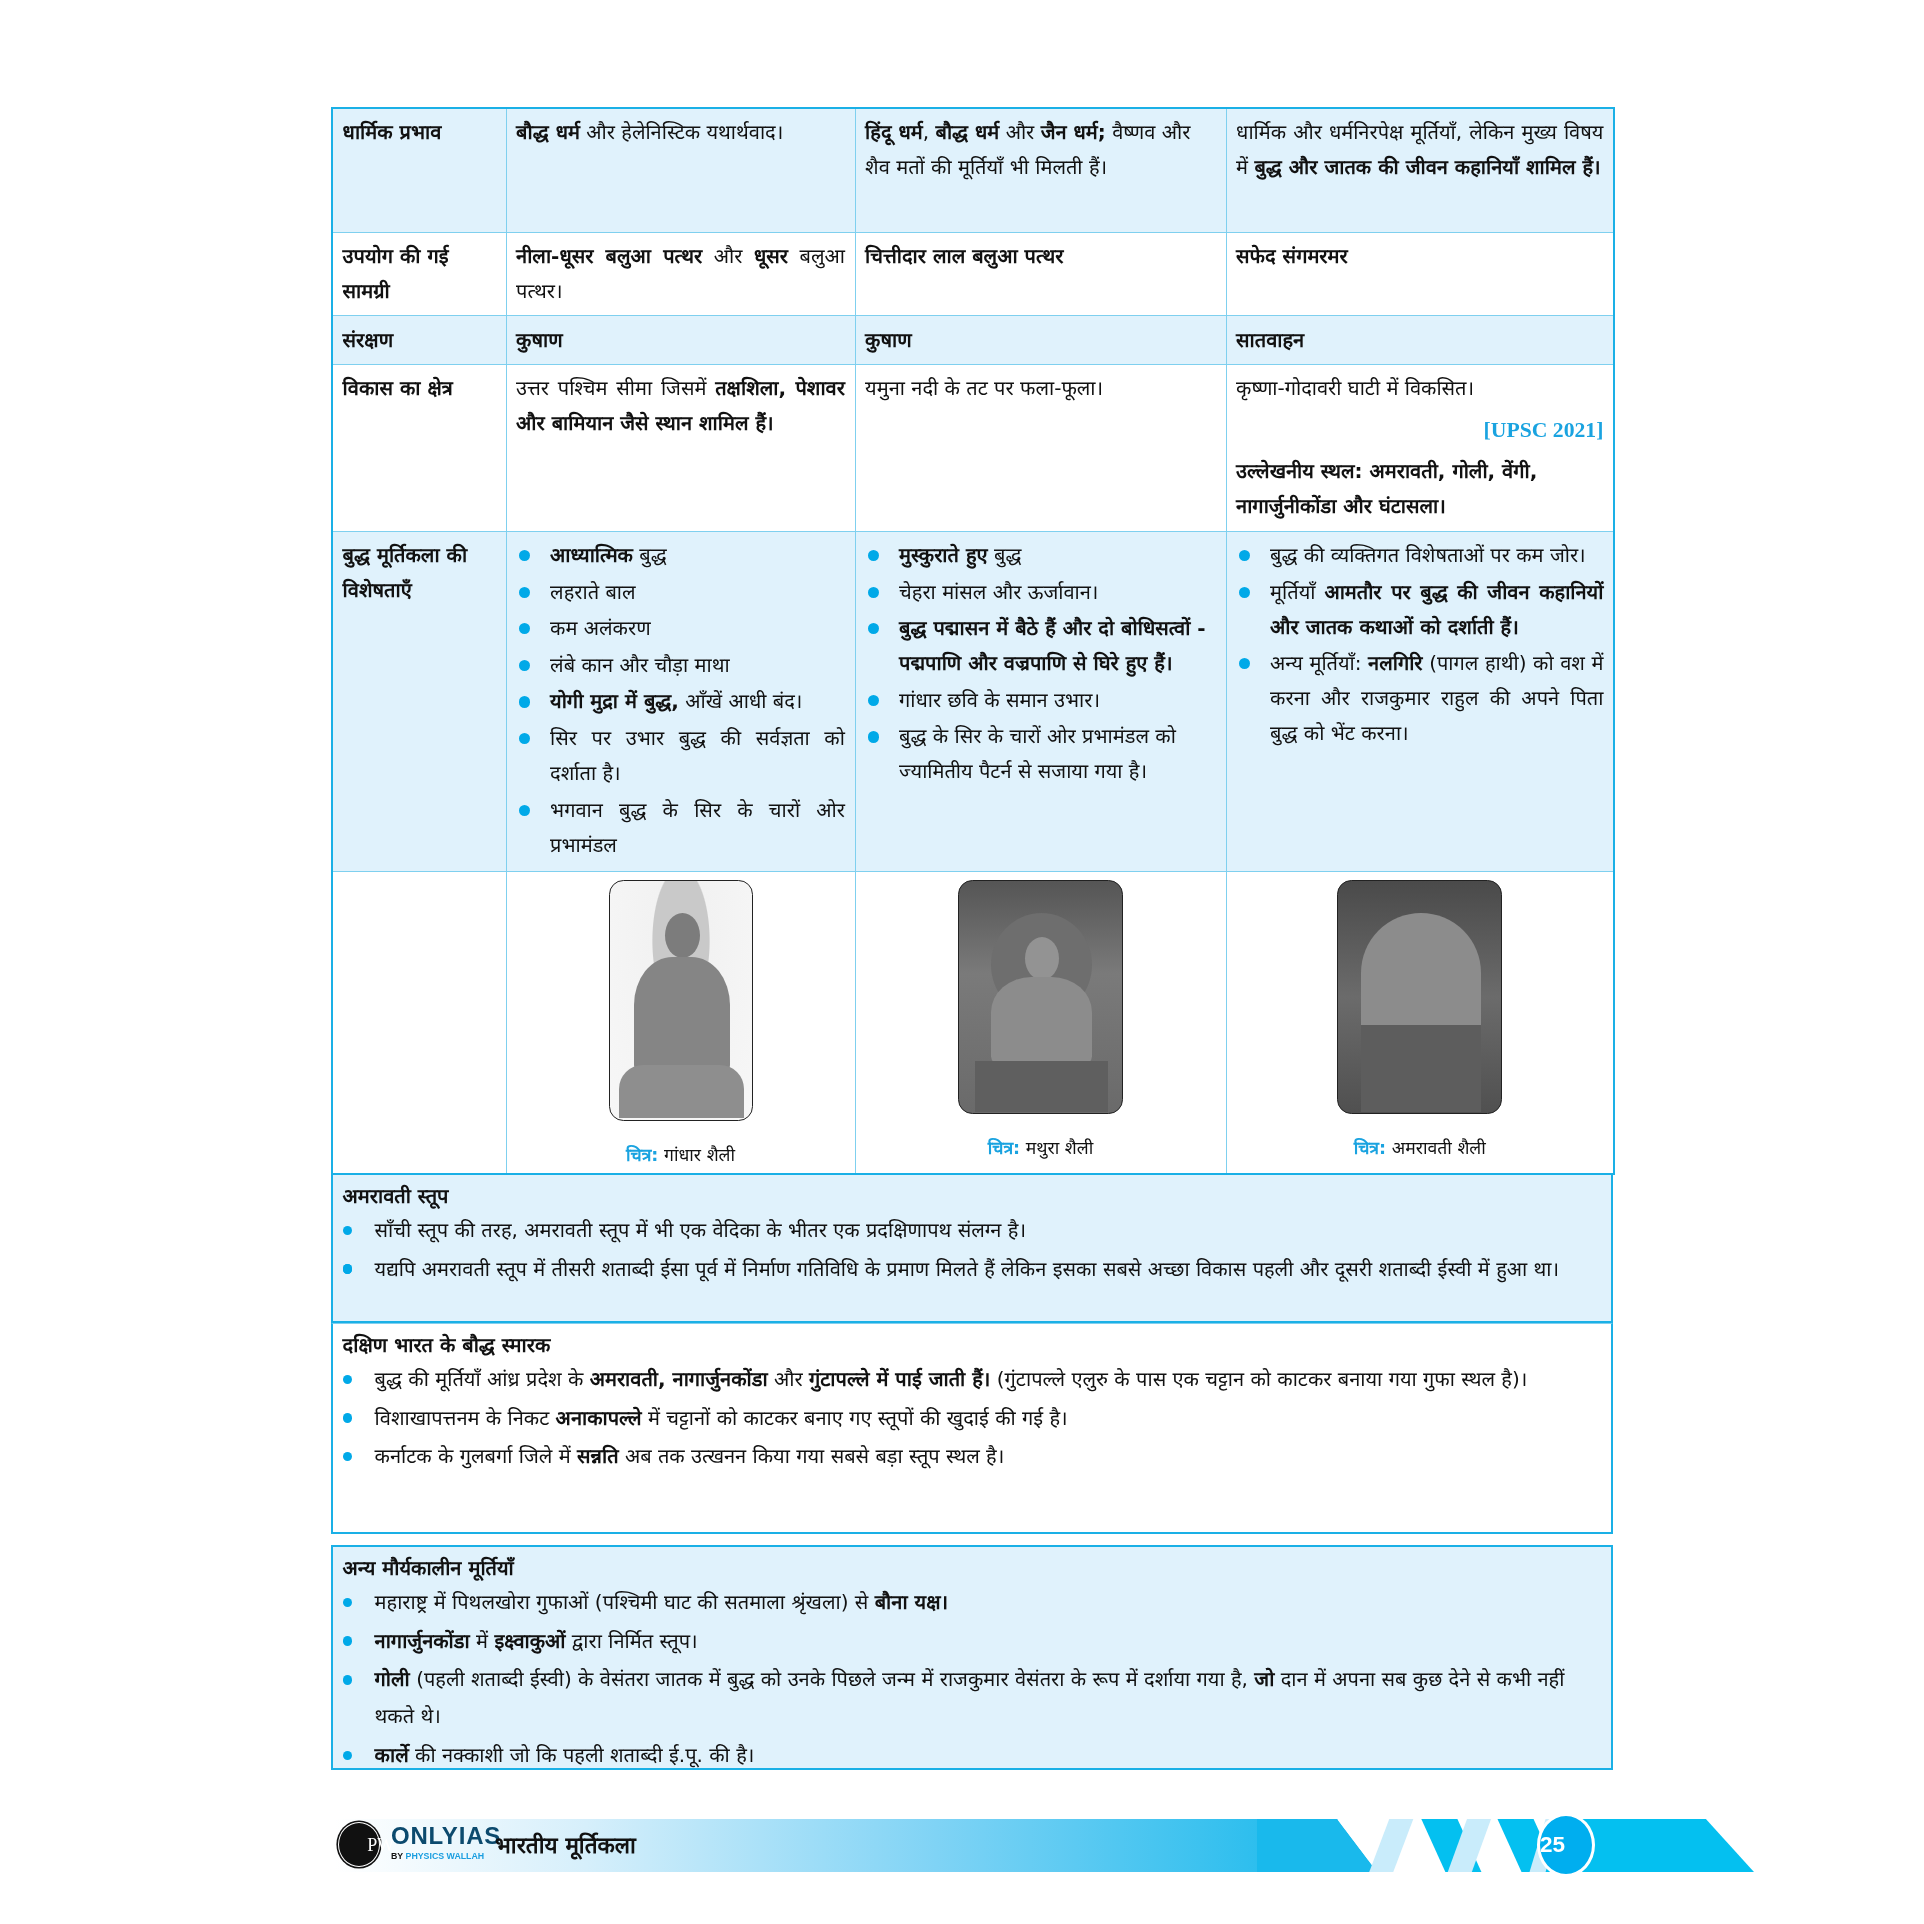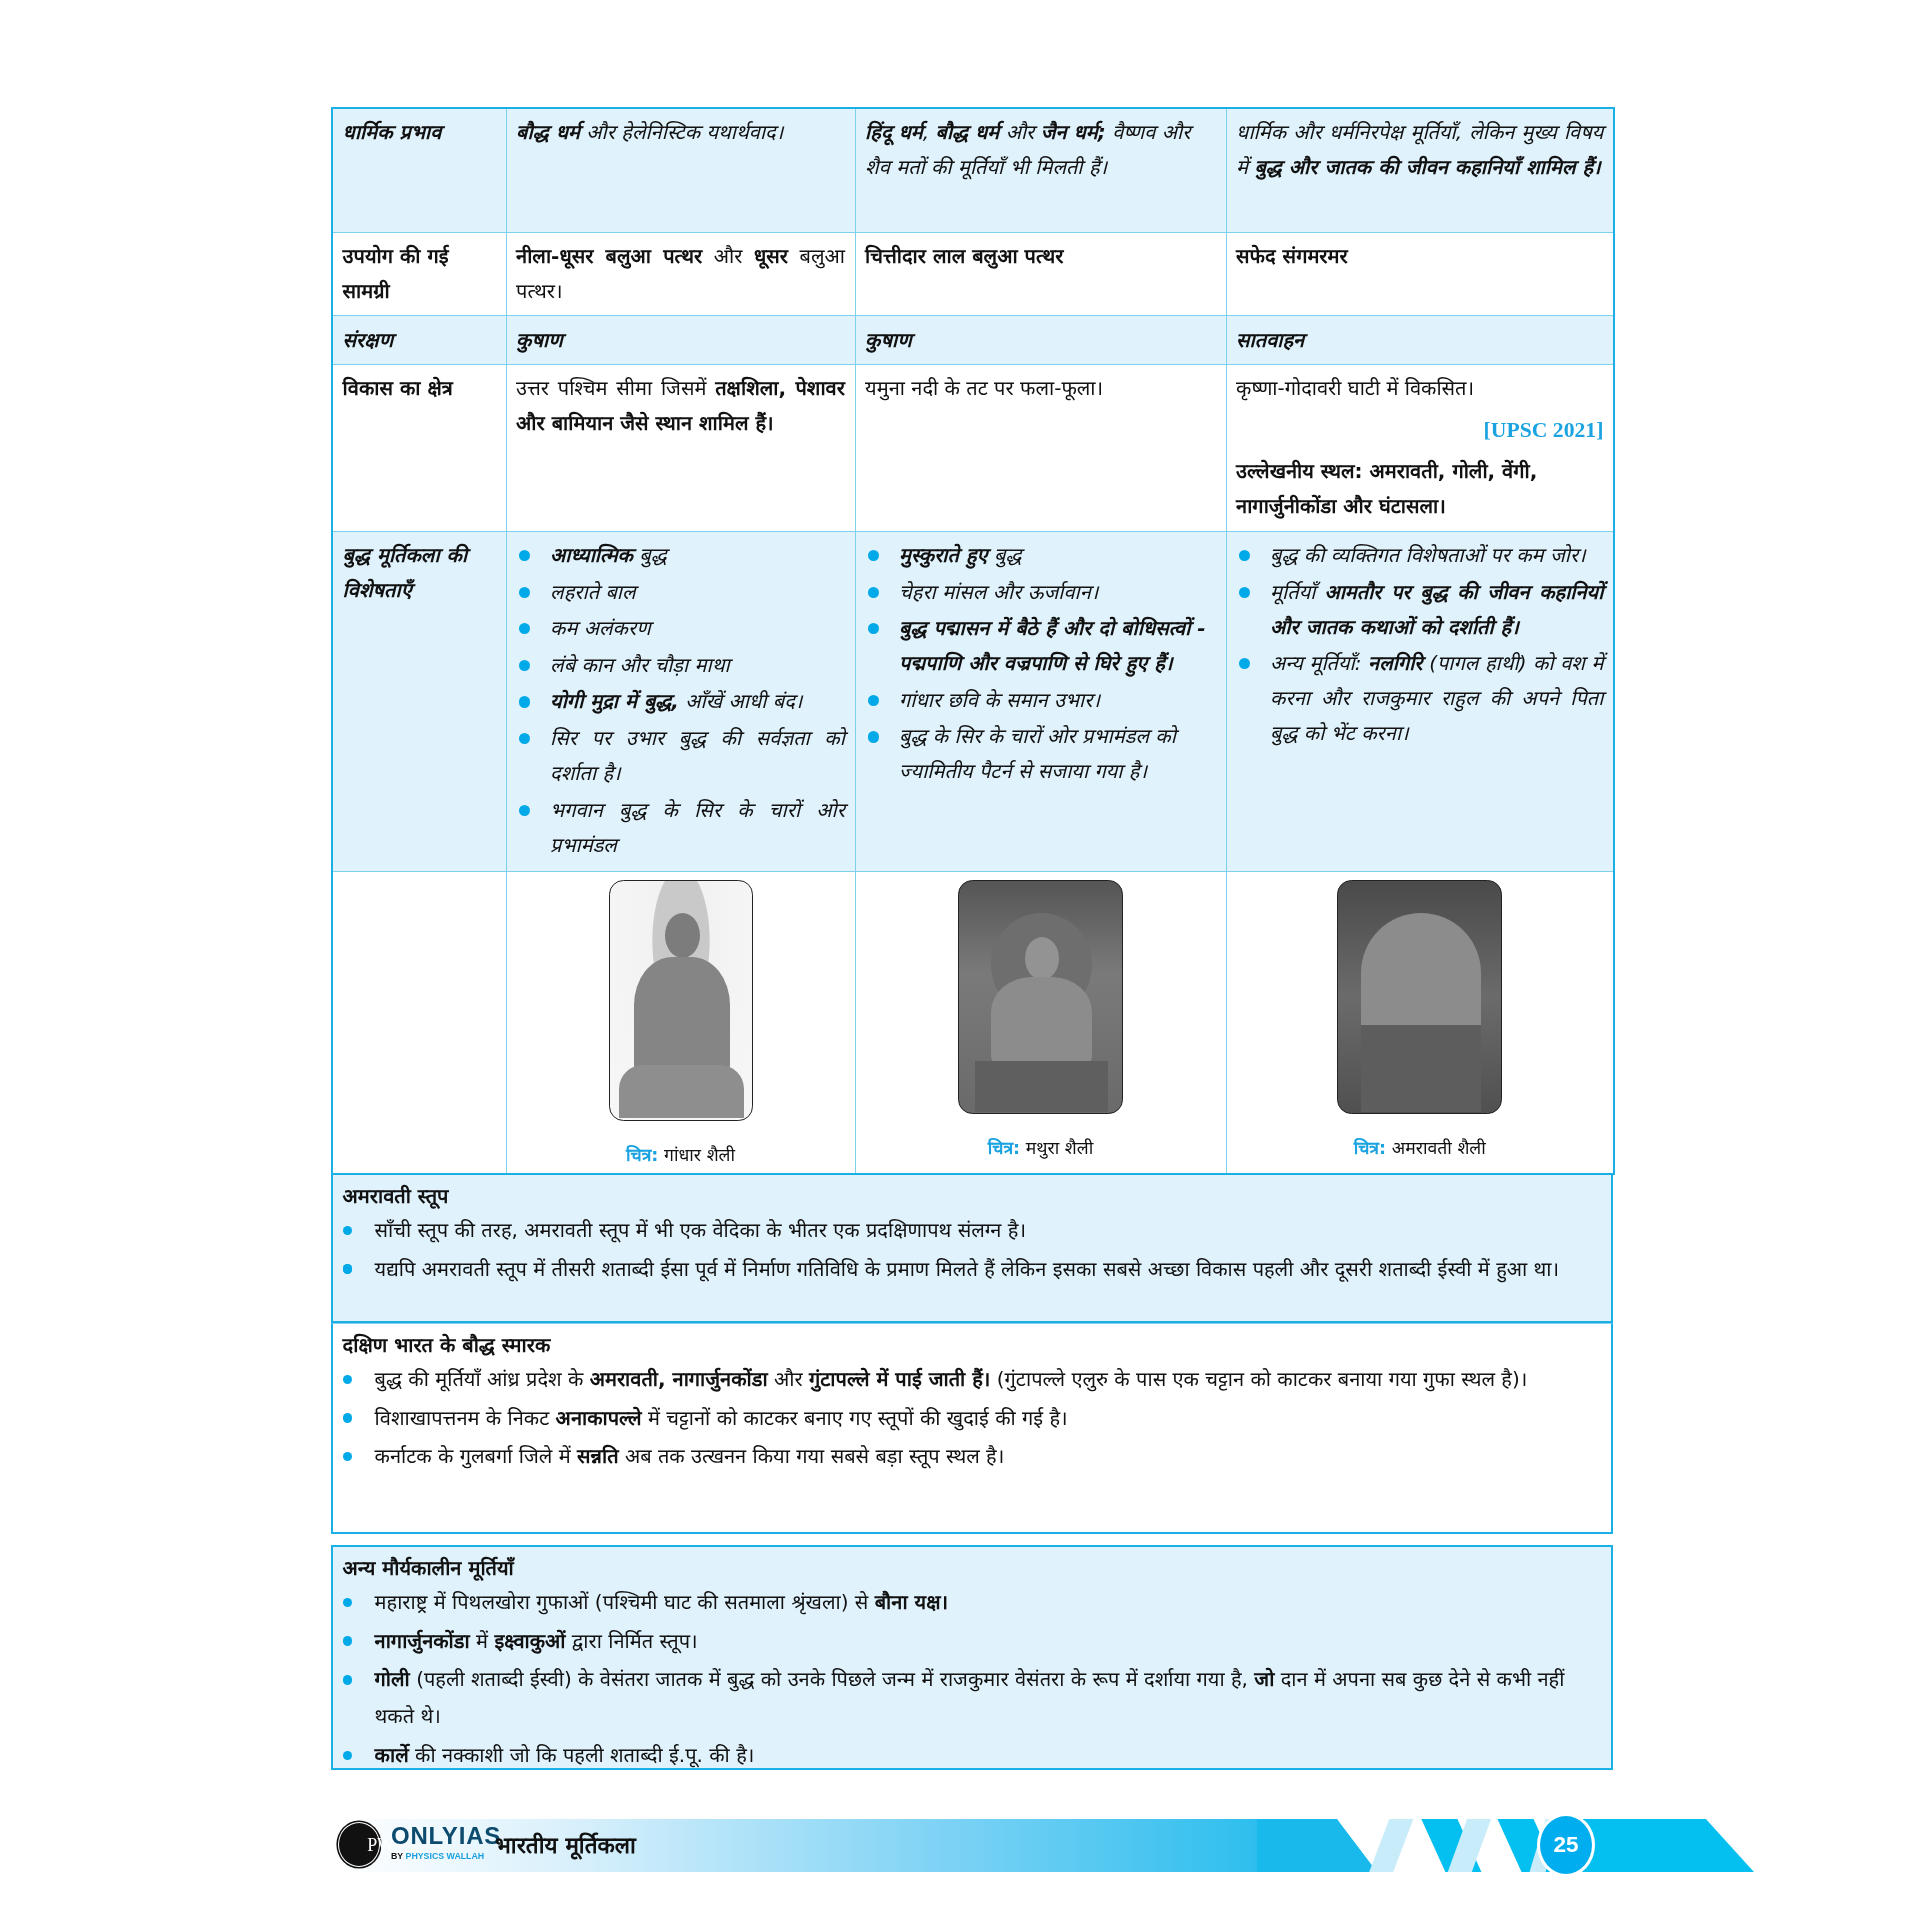--- a/index.html
+++ b/index.html
@@ -3,21 +3,21 @@
 <meta charset="utf-8">
 <style>
   * { box-sizing: border-box; margin: 0; padding: 0; }
   html, body { width: 1925px; height: 1925px; background: #ffffff; }
   body { position: relative; font-family: "DejaVu Sans", "Liberation Sans", sans-serif; color: #111; overflow: hidden; }
 
   .page { position: absolute; left: 331px; top: 107px; width: 1282px; }
 
   table.cmp { border-collapse: collapse; width: 1282px; table-layout: fixed; border: 2.4px solid #1ab0e6; }
   table.cmp td { border: 1.6px solid #7fd0ef; vertical-align: top; padding: 6.4px 9.6px; font-size: 20px; line-height: 35px; }
-  tr.blue td { background: #e0f2fc; font-style: italic; }
+  tr.blue td { background: #e0f2fc; }
   tr.white td { background: #ffffff; }
   td.label { font-weight: bold; }
   .b { font-weight: bold; }
   .just { text-align: justify; }
   .upsc { color: #1aa3e0; font-family: "Liberation Serif", serif; font-weight: bold; font-size: 21.7px; text-align: right; margin: 6.4px 0; }
 
   ul.bl { list-style: none; }
   ul.bl li { position: relative; padding-left: 34px; margin-bottom: 1.6px; }
   ul.bl li .dot { position: absolute; left: 3.2px; top: 12px; width: 11.2px; height: 11.2px; border-radius: 50%; background: #00a9e8; }
 
@@ -43,21 +43,21 @@
   .sec3 { margin-top: 11.2px; }
 
   .footer { position: absolute; left: 335px; top: 1819px; width: 1432px; height: 53px; }
   .footer .grad { position: absolute; left: 0; top: 0; width: 1003px; height: 53px; background: linear-gradient(90deg, #ffffff 0%, #d6effb 25%, #7fd3f5 60%, #19b9ec 100%); }
   .footer .stripes { position: absolute; left: 922px; top: 0; width: 509px; height: 53px; }
   .logo-circle { position: absolute; left: 3.2px; top: 3.2px; width: 42px; height: 45px; border-radius: 50%; background: #111; color: #ffffff; font-family: "Liberation Serif", serif; font-size: 18px; line-height: 45px; text-align: center; border: 1.6px solid #fff; box-shadow: 0 0 0 1.6px #111; padding-left: 28px; }
   .logo-text { position: absolute; left: 56px; top: 3.2px; font-family: "Liberation Sans", sans-serif; font-weight: bold; font-size: 24px; letter-spacing: 0.8px; color: #0c4a6e; line-height: 27px; }
   .logo-sub { position: absolute; left: 56px; top: 32px; font-family: "Liberation Sans", sans-serif; font-weight: bold; font-size: 8.8px; color: #1a9ee0; line-height: 11.2px; }
   .logo-sub .by { color: #111; }
   .footer-title { position: absolute; left: 160px; top: 9.6px; font-size: 22.5px; font-weight: bold; color: #111; line-height: 32px; }
-  .pageno { position: absolute; left: 1202px; top: -6.4px; width: 58px; height: 64px; border-radius: 50%; background: #00aeef; border: 3.2px solid #fff; color: #fff; font-family: "Liberation Sans", sans-serif; font-weight: bold; font-size: 22.5px; line-height: 58px; text-align: center; }
+  .pageno { position: absolute; left: 1202px; top: -6.4px; width: 58px; height: 64px; border-radius: 50%; background: #00aeef; border: 3.2px solid #fff; color: #fff; font-family: "Liberation Sans", sans-serif; font-weight: bold; font-size: 22.5px; line-height: 58px; text-align: left; }
 </style>
 </head>
 <body>
 
 <div class="page">
 
   <table class="cmp">
     <colgroup>
       <col style="width:174px">
         <col style="width:349px">

